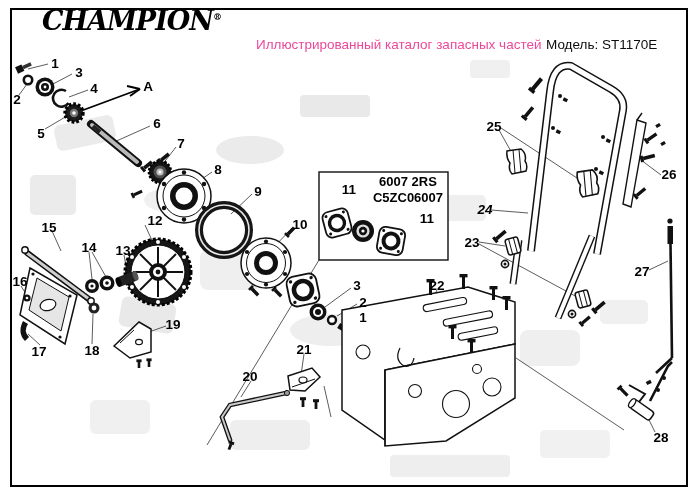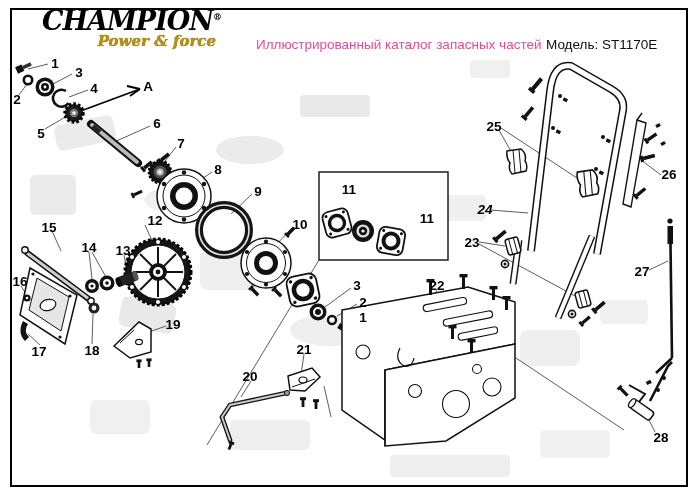--- a/index.html
+++ b/index.html
@@ -462,26 +462,29 @@
           <rect x="-7.6" y="-2.8" width="2.8" height="5.6" fill="#111"></rect>
         </g>
       <circle cx="658" y="390" cy="390" r="2" fill="#111"></circle>
     </g>
   </svg>
 
   <div class="frame"></div>
 
   <div class="logo">
     <div class="brand"><span>CHAMPION</span><sup>®</sup></div>
-    <div class="tagline">Power &amp; force</div>
   </div>
 
   <div class="title">Иллюстрированный каталог запасных частей</div>
   <div class="model">Модель: ST1170E</div>
 
+  <div class="inset-text">
+    <div>6007 2RS</div>
+    <div>C5ZC06007</div>
+  </div>
 
   <div class="callout-layer">
       <span class="callout" style="left: 55px; top: 63px;">1</span>
       <span class="callout" style="left: 17px; top: 99px;">2</span>
       <span class="callout" style="left: 79px; top: 72px;">3</span>
       <span class="callout" style="left: 94px; top: 88px;">4</span>
       <span class="callout" style="left: 41px; top: 133px;">5</span>
       <span class="callout" style="left: 157px; top: 123px;">6</span>
       <span class="callout" style="left: 181px; top: 143px;">7</span>
       <span class="callout" style="left: 218px; top: 169px;">8</span>

